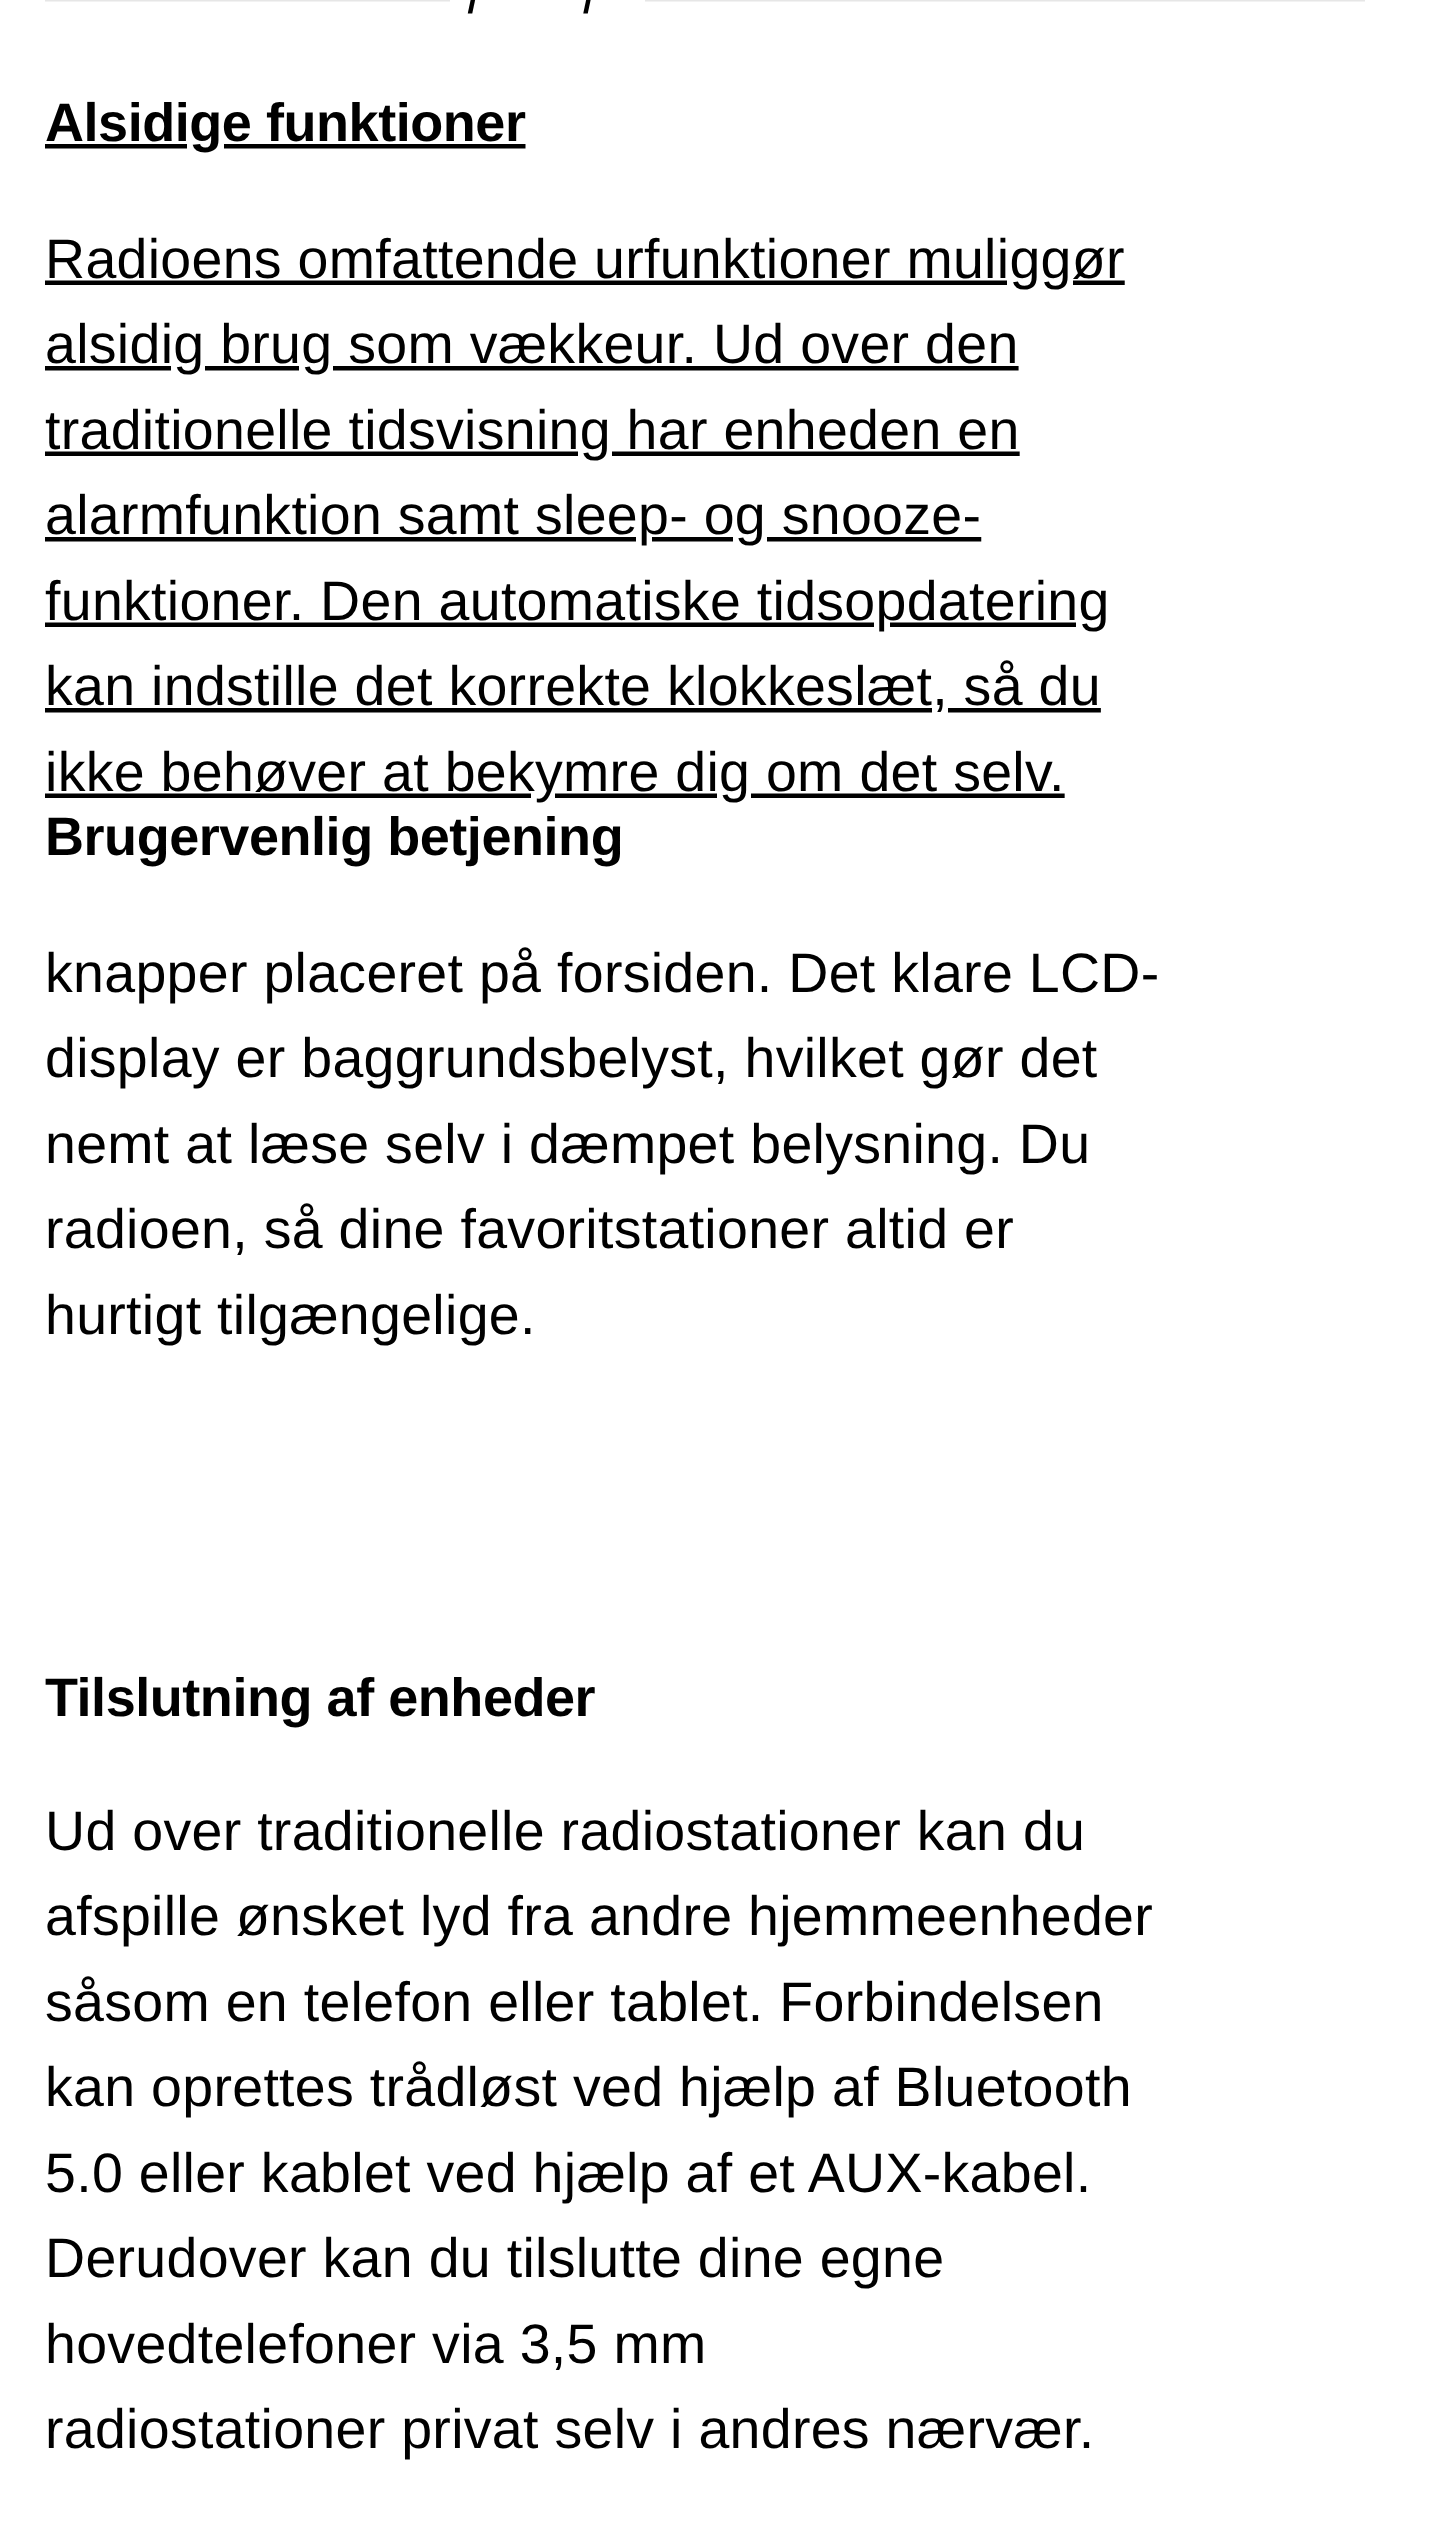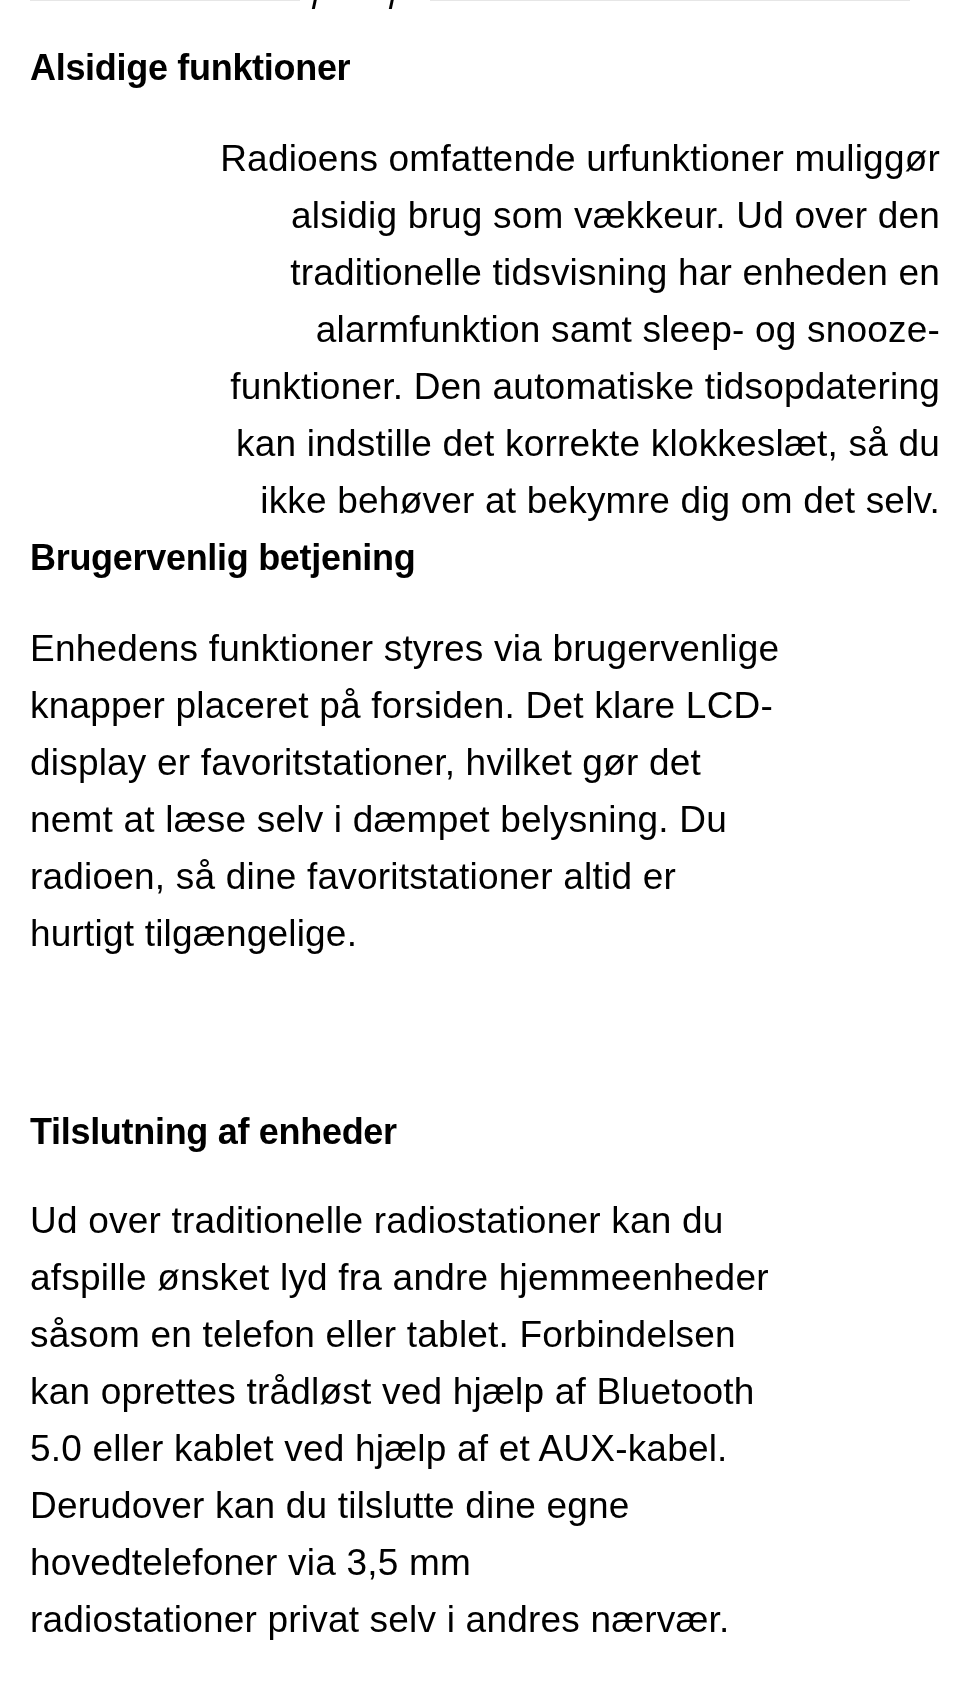--- a/index.html
+++ b/index.html
@@ -74,39 +74,38 @@
 
 <div class="page">
 
   <div class="cut-line">
     <span class="faint" style="left:0px;width:270px;"></span>
     <span class="desc" style="left:283px;"></span>
     <span class="desc" style="left:360px;"></span>
     <span class="faint" style="left:400px;width:480px;"></span>
   </div>
 
-  <div class="section" style="top:46px;">
+  <div class="section" style="top:60px;text-decoration:underline;">
     <h2 class="heading">Alsidige funktioner</h2>
-    <p class="body-text" style="margin-top:40px;text-align:right;">
+    <p class="body-text" style="margin-top:40px;">
       <span class="line">Radioens omfattende urfunktioner muliggør</span>
       <span class="line">alsidig brug som vækkeur. Ud over den</span>
       <span class="line">traditionelle tidsvisning har enheden en</span>
       <span class="line">alarmfunktion samt sleep- og snooze-</span>
       <span class="line">funktioner. Den automatiske tidsopdatering</span>
       <span class="line">kan indstille det korrekte klokkeslæt, så du</span>
       <span class="line">ikke behøver at bekymre dig om det selv.</span>
     </p>
   </div>
 
   <div class="section" style="top:536px;">
     <h2 class="heading">Brugervenlig betjening</h2>
     <p class="body-text" style="margin-top:40px;">
-      <span class="line">Enhedens funktioner styres via brugervenlige</span>
       <span class="line">knapper placeret på forsiden. Det klare LCD-</span>
-      <span class="line">display er favoritstationer, hvilket gør det</span>
+      <span class="line">display er baggrundsbelyst, hvilket gør det</span>
       <span class="line">nemt at læse selv i dæmpet belysning. Du</span>
       <span class="line">radioen, så dine favoritstationer altid er</span>
       <span class="line">hurtigt tilgængelige.</span>
     </p>
   </div>
 
   <div class="section" style="top:1110px;">
     <h2 class="heading">Tilslutning af enheder</h2>
     <p class="body-text" style="margin-top:38px;">
       <span class="line">Ud over traditionelle radiostationer kan du</span>

